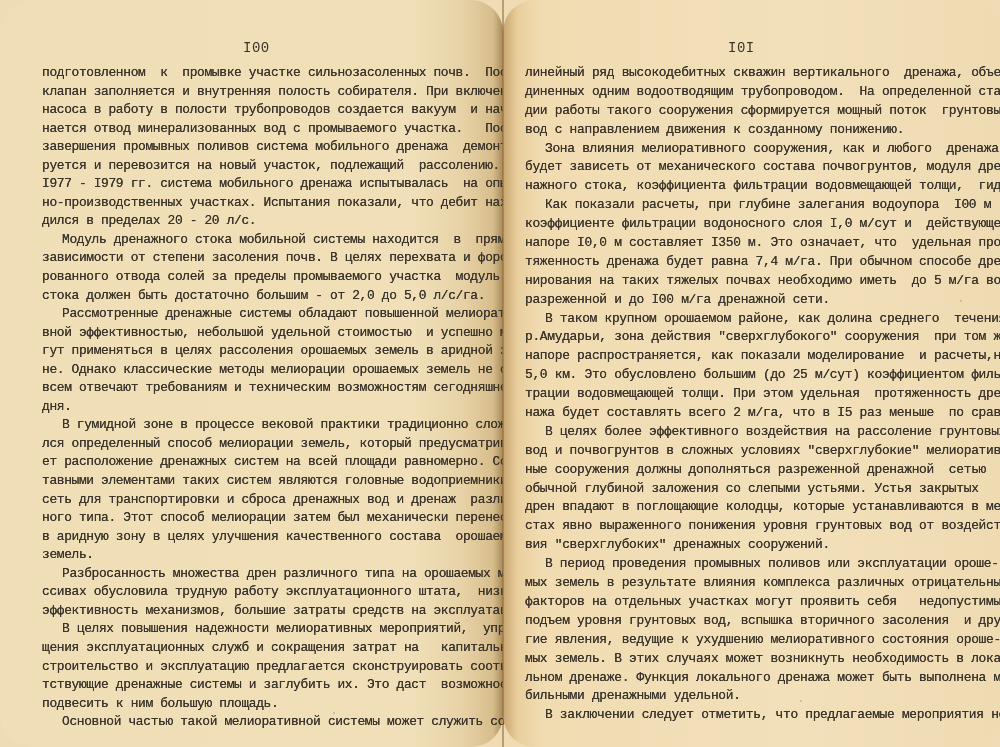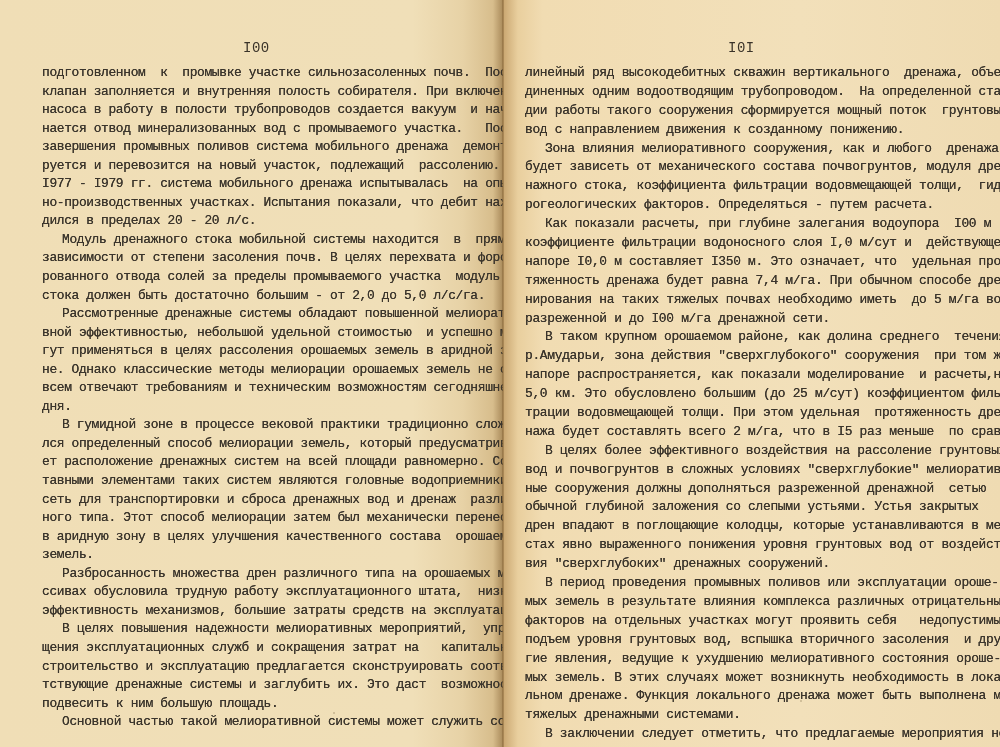--- a/index.html
+++ b/index.html
@@ -6,20 +6,21 @@
   body {
     width: 1000px; height: 747px; overflow: hidden;
     background: #efdcb4;
     font-family: "Liberation Mono", "DejaVu Sans Mono", monospace;
     position: relative;
   }
   .spread { position: absolute; inset: 0; display: flex; }
   .page {
     position: relative; height: 747px;
     background: #f1dfb8;
+    border-radius: 32px;
   }
   .page.left {
     width: 503px;
     background: linear-gradient(to right, #f0deb6 0%, #f0dfb8 82%, #e7d2a6 92%, #d7bd8c 98%, #a98a5a 100%);
   }
   .page.right {
     width: 497px;
     background: linear-gradient(to right, #c9a670 0%, #e9cf9e 3%, #f1dcb2 8%, #f2e0ba 60%, #efdbb2 100%);
   }
   .gutter-line {
@@ -93,21 +94,20 @@
   <div class="page right">
     <div class="page-number">I0I</div>
     <div class="lines" id="right-lines">
         <div class="line">линейный ряд высокодебитных скважин вертикального  дренажа, объе-</div>
         <div class="line">диненных одним водоотводящим трубопроводом.  На определенной ста-</div>
         <div class="line">дии работы такого сооружения сформируется мощный поток  грунтовых</div>
         <div class="line">вод с направлением движения к созданному понижению.</div>
         <div class="line indent">Зона влияния мелиоративного сооружения, как и любого  дренажа,</div>
         <div class="line">будет зависеть от механического состава почвогрунтов, модуля дре-</div>
         <div class="line">нажного стока, коэффициента фильтрации водовмещающей толщи,  гид-</div>
-        <div class="line">рогеологических факторов. Определяться - путем расчета.</div>
         <div class="line indent">Как показали расчеты, при глубине залегания водоупора  I00 м ,</div>
         <div class="line">коэффициенте фильтрации водоносного слоя I,0 м/сут и  действующем</div>
         <div class="line">напоре I0,0 м составляет I350 м. Это означает, что  удельная про-</div>
         <div class="line">тяженность дренажа будет равна 7,4 м/га. При обычном способе дре-</div>
         <div class="line">нирования на таких тяжелых почвах необходимо иметь  до 5 м/га во-</div>
         <div class="line">разреженной и до I00 м/га дренажной сети.</div>
         <div class="line indent">В таком крупном орошаемом районе, как долина среднего  течения</div>
         <div class="line">р.Амударьи, зона действия "сверхглубокого" сооружения  при том же</div>
         <div class="line">напоре распространяется, как показали моделирование  и расчеты,на</div>
         <div class="line">5,0 км. Это обусловлено большим (до 25 м/сут) коэффициентом филь-</div>
@@ -120,21 +120,21 @@
         <div class="line">дрен впадают в поглощающие колодцы, которые устанавливаются в ме-</div>
         <div class="line">стах явно выраженного понижения уровня грунтовых вод от воздейст-</div>
         <div class="line">вия "сверхглубоких" дренажных сооружений.</div>
         <div class="line indent">В период проведения промывных поливов или эксплуатации ороше-</div>
         <div class="line">мых земель в результате влияния комплекса различных отрицательных</div>
         <div class="line">факторов на отдельных участках могут проявить себя   недопустимый</div>
         <div class="line">подъем уровня грунтовых вод, вспышка вторичного засоления  и дру-</div>
         <div class="line">гие явления, ведущие к ухудшению мелиоративного состояния ороше-</div>
         <div class="line">мых земель. В этих случаях может возникнуть необходимость в лока-</div>
         <div class="line">льном дренаже. Функция локального дренажа может быть выполнена мо-</div>
-        <div class="line">тяжелых дренажными системами.</div>
+        <div class="line">бильными дренажными удельной.</div>
         <div class="line indent">В заключении следует отметить, что предлагаемые мероприятия не</div>
       </div>
   </div>
   <div class="gutter-line"></div>
 </div>
 
 <span class="speck" style="left:333px;top:712px"></span>
 <span class="speck" style="left:800px;top:700px"></span>
 <span class="speck" style="left:960px;top:300px"></span>
 

